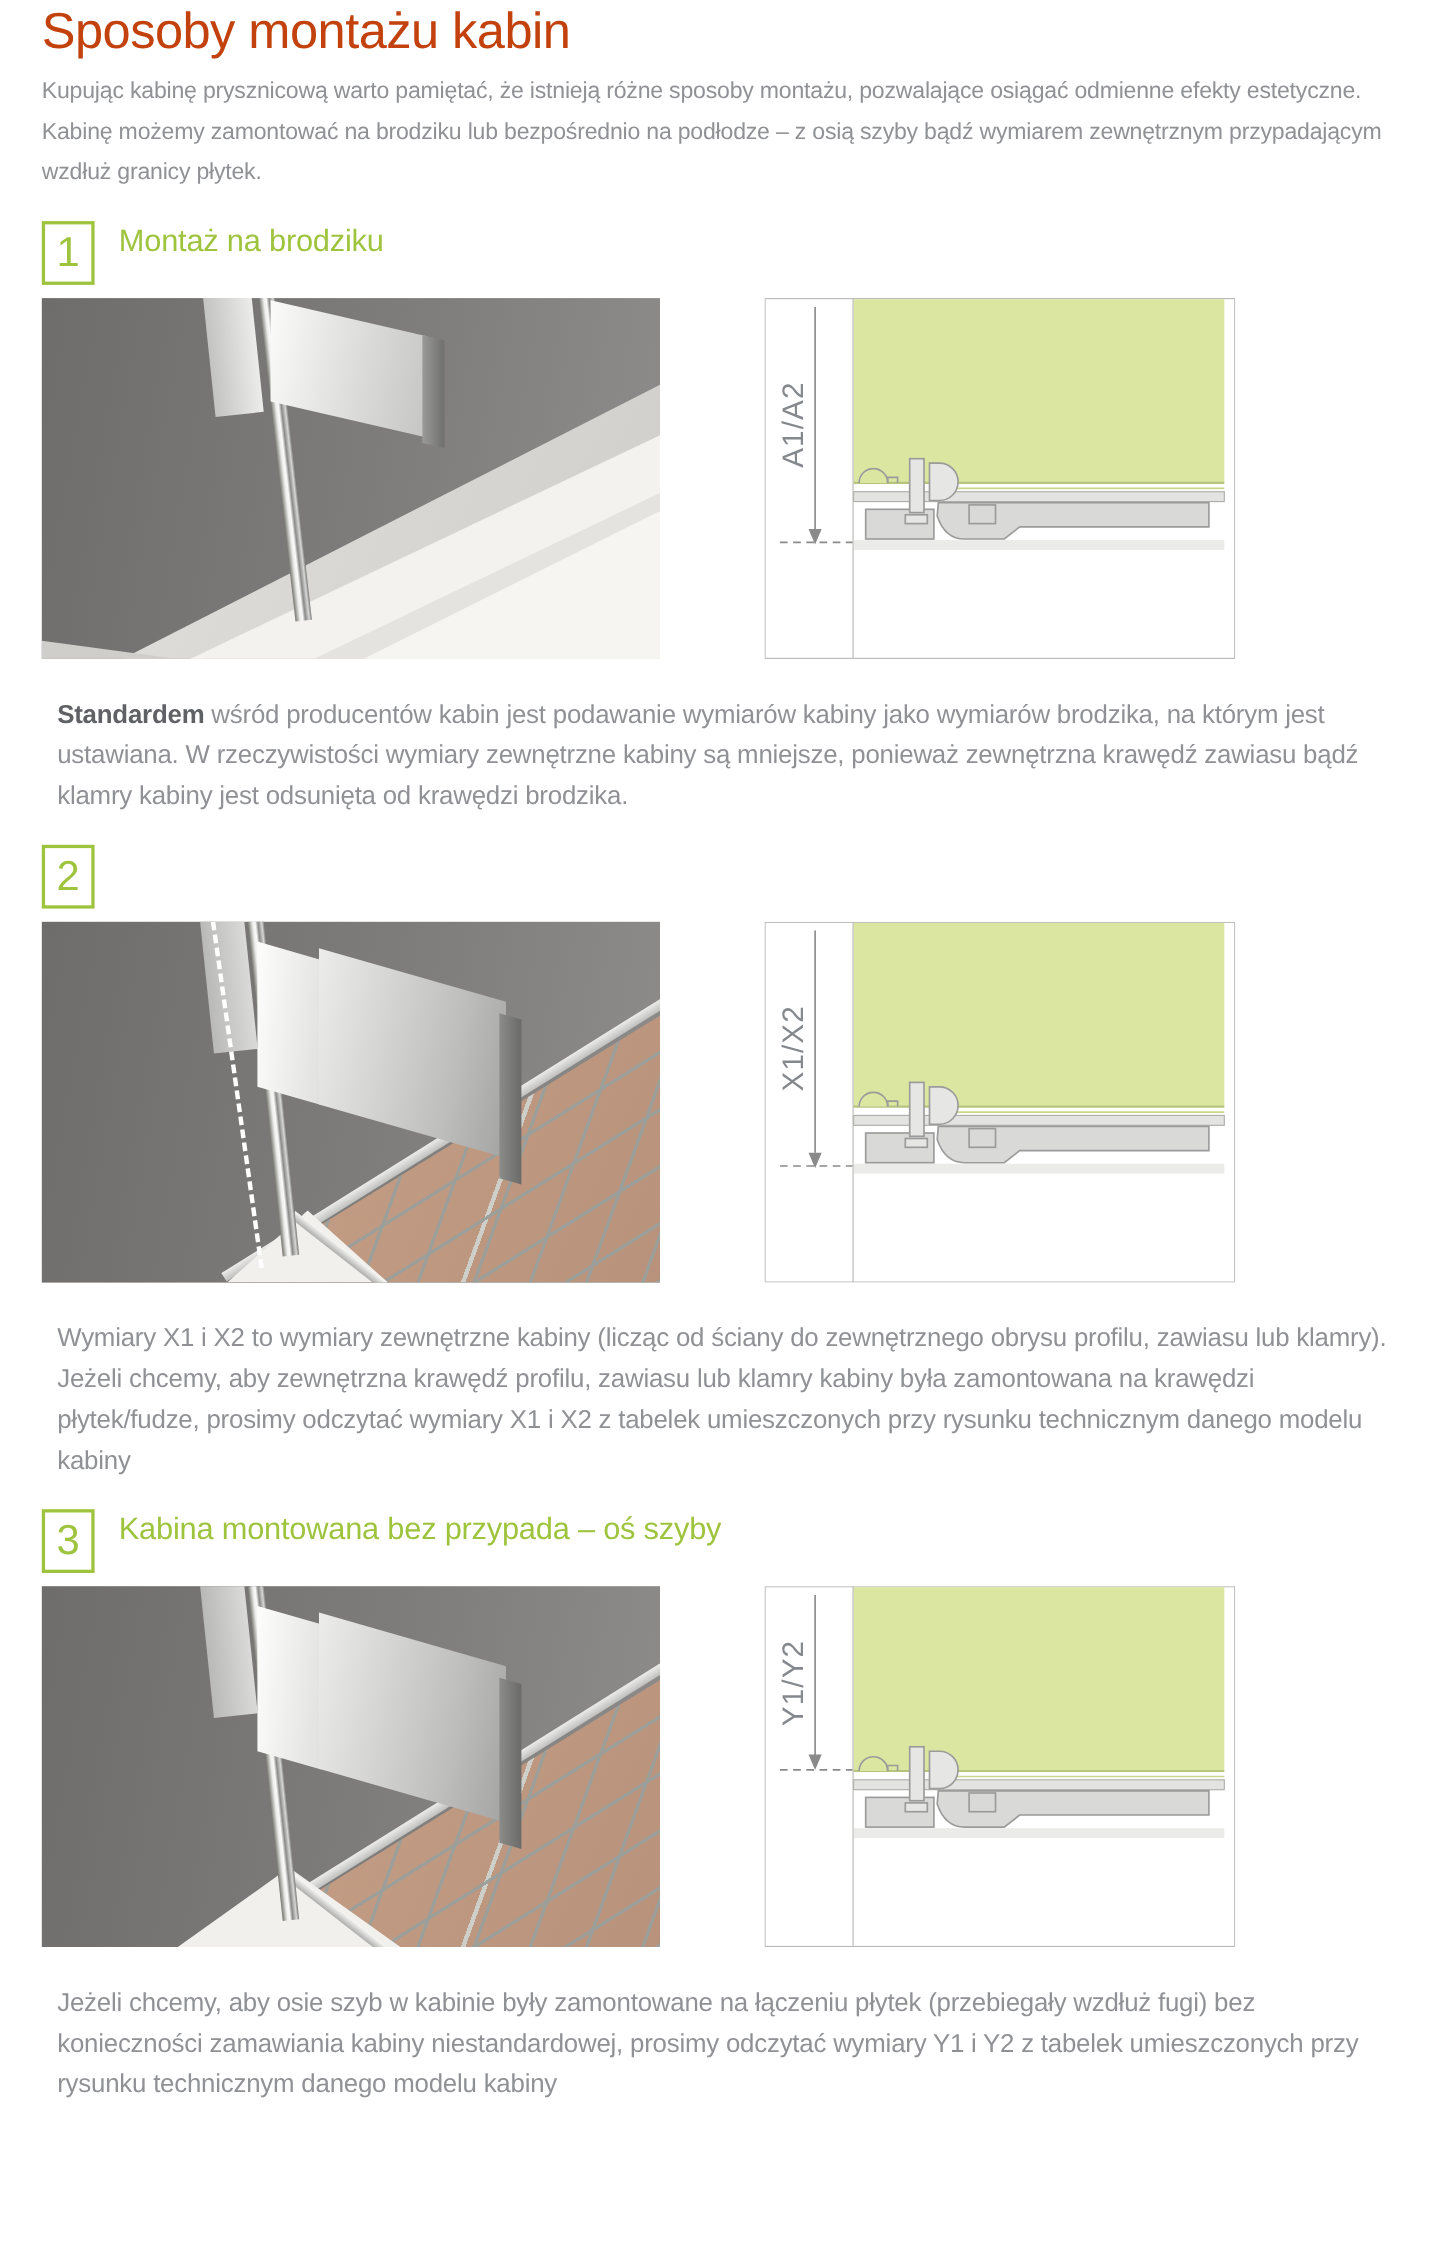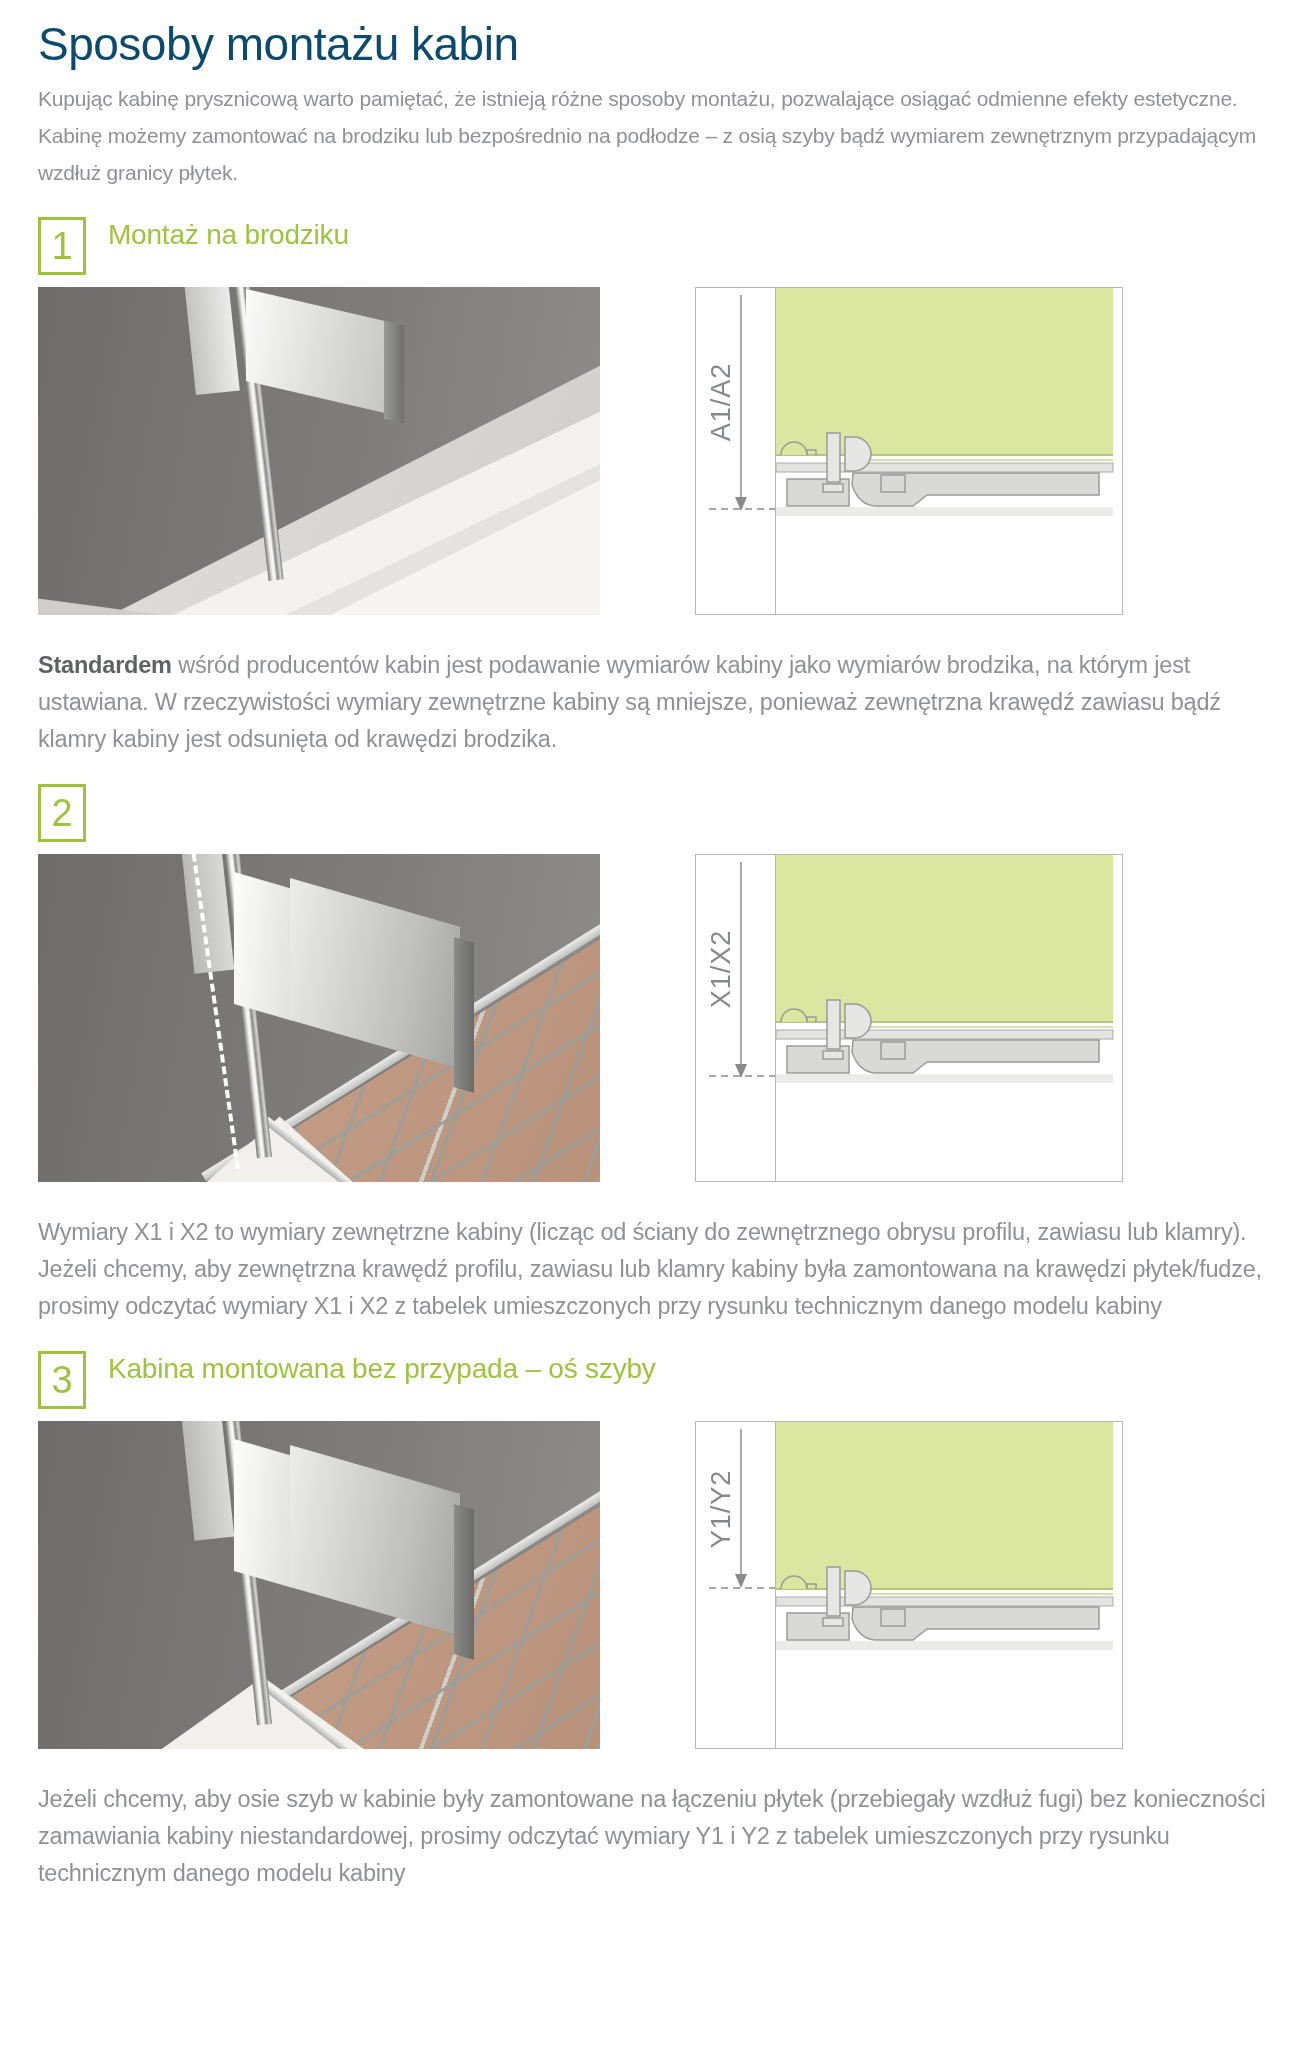--- a/index.html
+++ b/index.html
@@ -1,35 +1,35 @@
 <!DOCTYPE html>
 <html lang="pl"><head>
 <meta charset="utf-8">
 <style>
   html,body{margin:0;padding:0;background:#ffffff;}
   body{width:1302px;height:2046px;overflow:hidden;font-family:"Liberation Sans",sans-serif;}
   .page{width:1302px;height:2046px;background:#fff;box-sizing:border-box;padding:0 30px 0 38px;position:relative;}
 
-  h1.title{margin:0;padding-top:16px;font-size:46px;line-height:56px;font-weight:400;color:#0c4a6e;letter-spacing:-0.5px;}
+  h1.title{margin:0;font-size:46px;line-height:56px;font-weight:400;color:#c2410c;letter-spacing:-0.5px;}
   p.intro{margin:8px 0 0 0;font-size:21px;line-height:37px;color:#8f9194;letter-spacing:-0.2px;}
 
   .sec-head{display:flex;align-items:flex-start;margin-top:22px;}
   .numbox{flex:0 0 auto;width:42px;height:52px;border:3px solid #9ec43e;display:flex;align-items:center;justify-content:center;
           font-size:38px;color:#9ec43e;margin-right:22px;margin-top:4px;}
   h2.sec-title{margin:0;font-weight:400;color:#9ec43e;font-size:28px;line-height:44px;letter-spacing:-0.2px;}
   h2.sec-title span{display:block;}
 
   .row{display:flex;margin-top:12px;}
   .photo{position:relative;flex:0 0 auto;width:562px;height:328px;overflow:hidden;
          background:linear-gradient(100deg,#6e6d6b,#7e7d7b 55%,#8e8d8b);}
   .photo .layer{position:absolute;inset:0;}
   .diagram{flex:0 0 auto;width:428px;height:328px;margin-left:95px;}
   .diagram svg{display:block;}
 
-  p.note{margin:32px 0 0 0;font-size:23.5px;line-height:37px;color:#8f9194;letter-spacing:-0.2px;}
+  p.note{margin:32px 0 0 14px;font-size:23.5px;line-height:37px;color:#8f9194;letter-spacing:-0.2px;}
   p.note b{color:#5f6164;font-weight:bold;}
 
   
   .p1-bevel{clip-path:polygon(100% 24%,100% 40%,26% 100%,13% 100%);background:linear-gradient(115deg,#e3e2de,#cfceca);}
   .p1-face{clip-path:polygon(100% 38%,100% 100%,24% 100%);background:#f3f2ef;}
   .p1-recess{clip-path:polygon(100% 54%,100% 61%,54% 100%,44% 100%);background:#e4e3df;}
   .p1-face2{clip-path:polygon(100% 59%,100% 100%,52% 100%);background:#f6f5f2;}
   .p1-sliver{clip-path:polygon(0 95%,22% 100%,0 100%);background:#cfcecb;}
   .p1-bracket{position:absolute;left:152px;top:-6px;width:44px;height:112px;transform:rotate(-6deg);
               background:linear-gradient(90deg,#c3c3c1,#ececea);}

